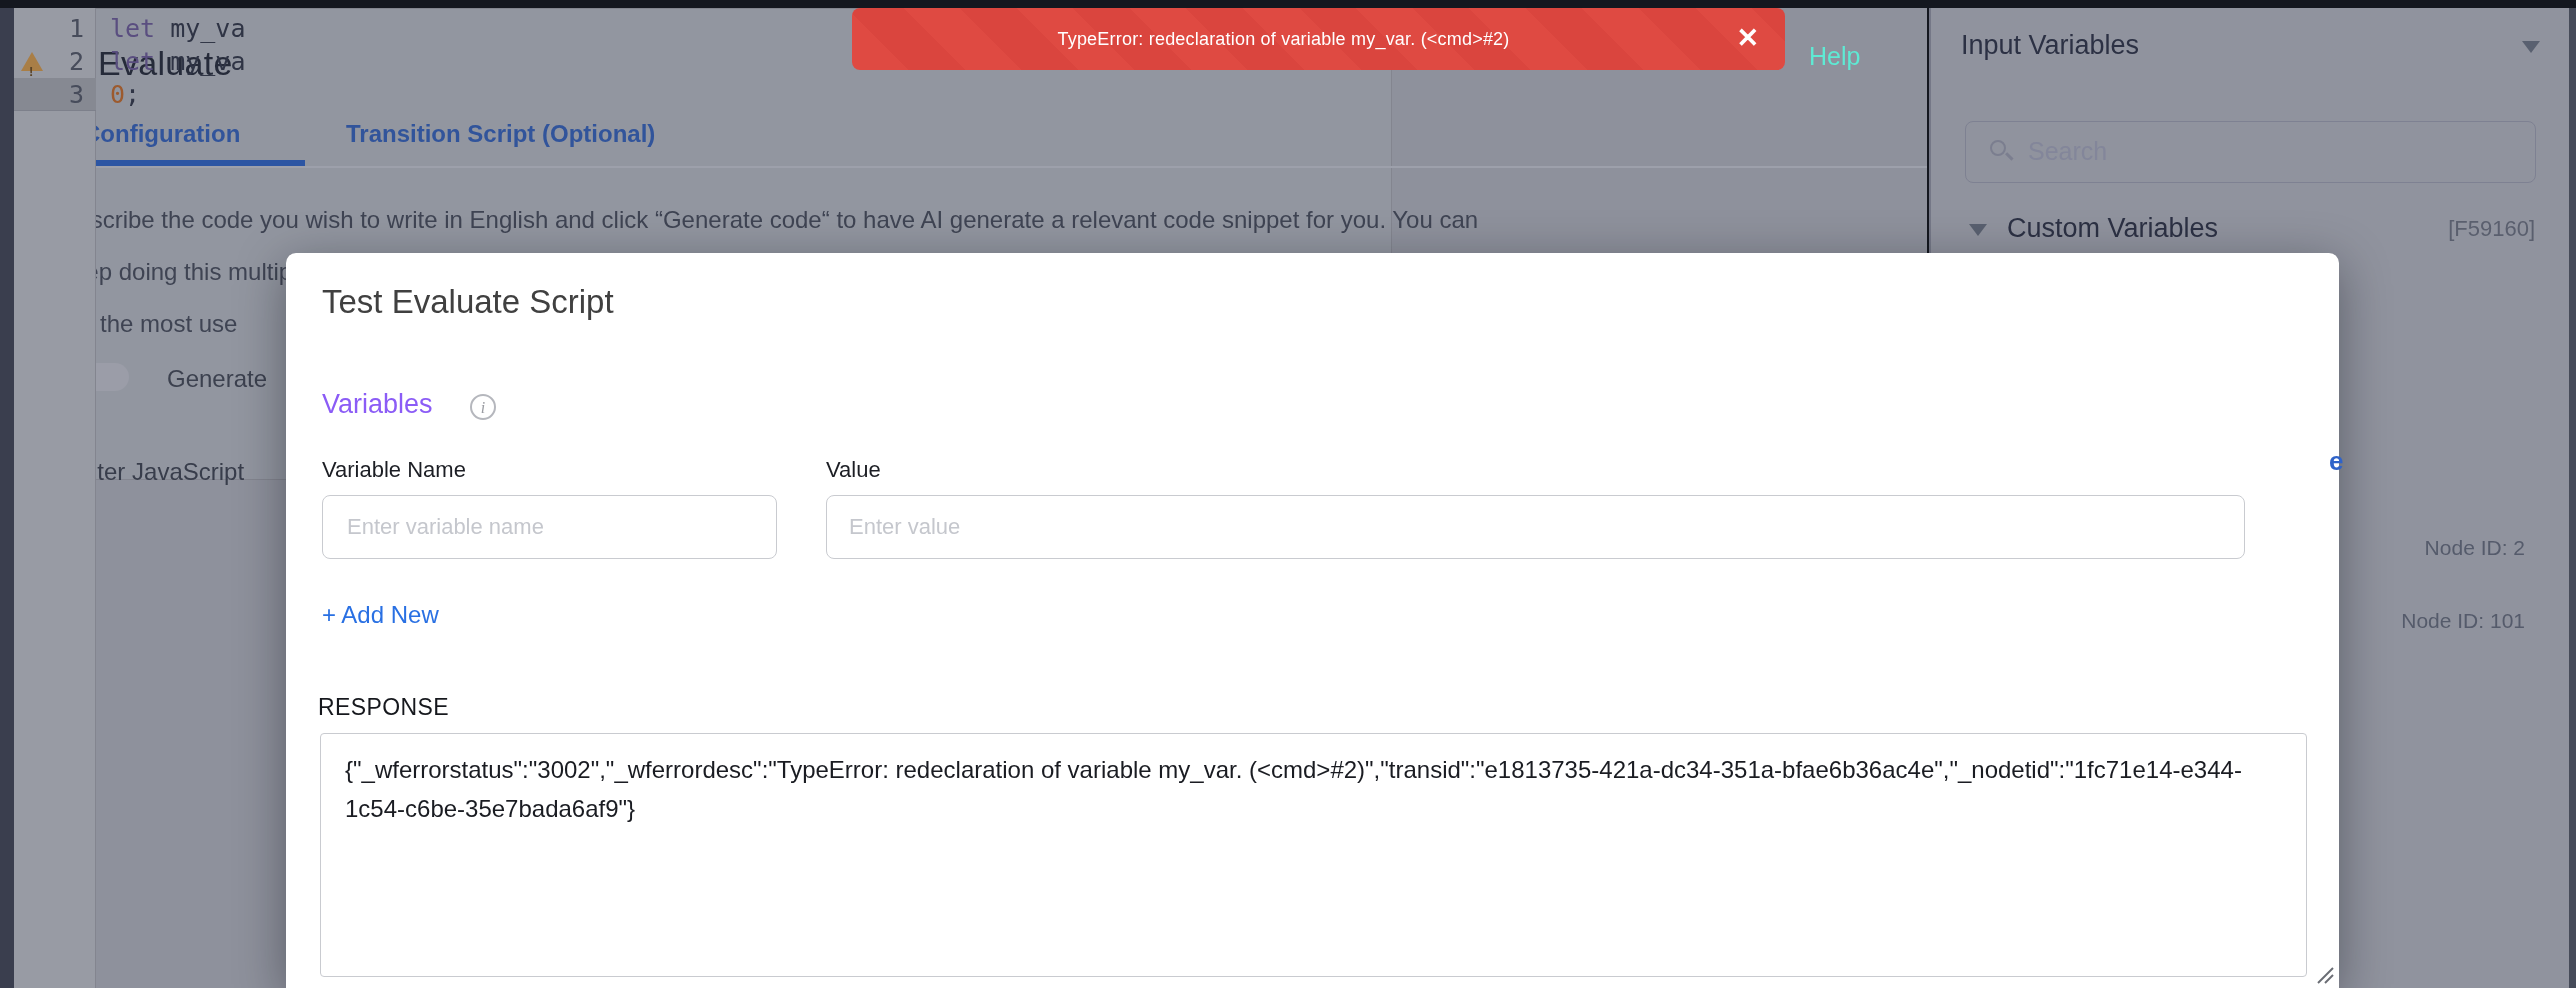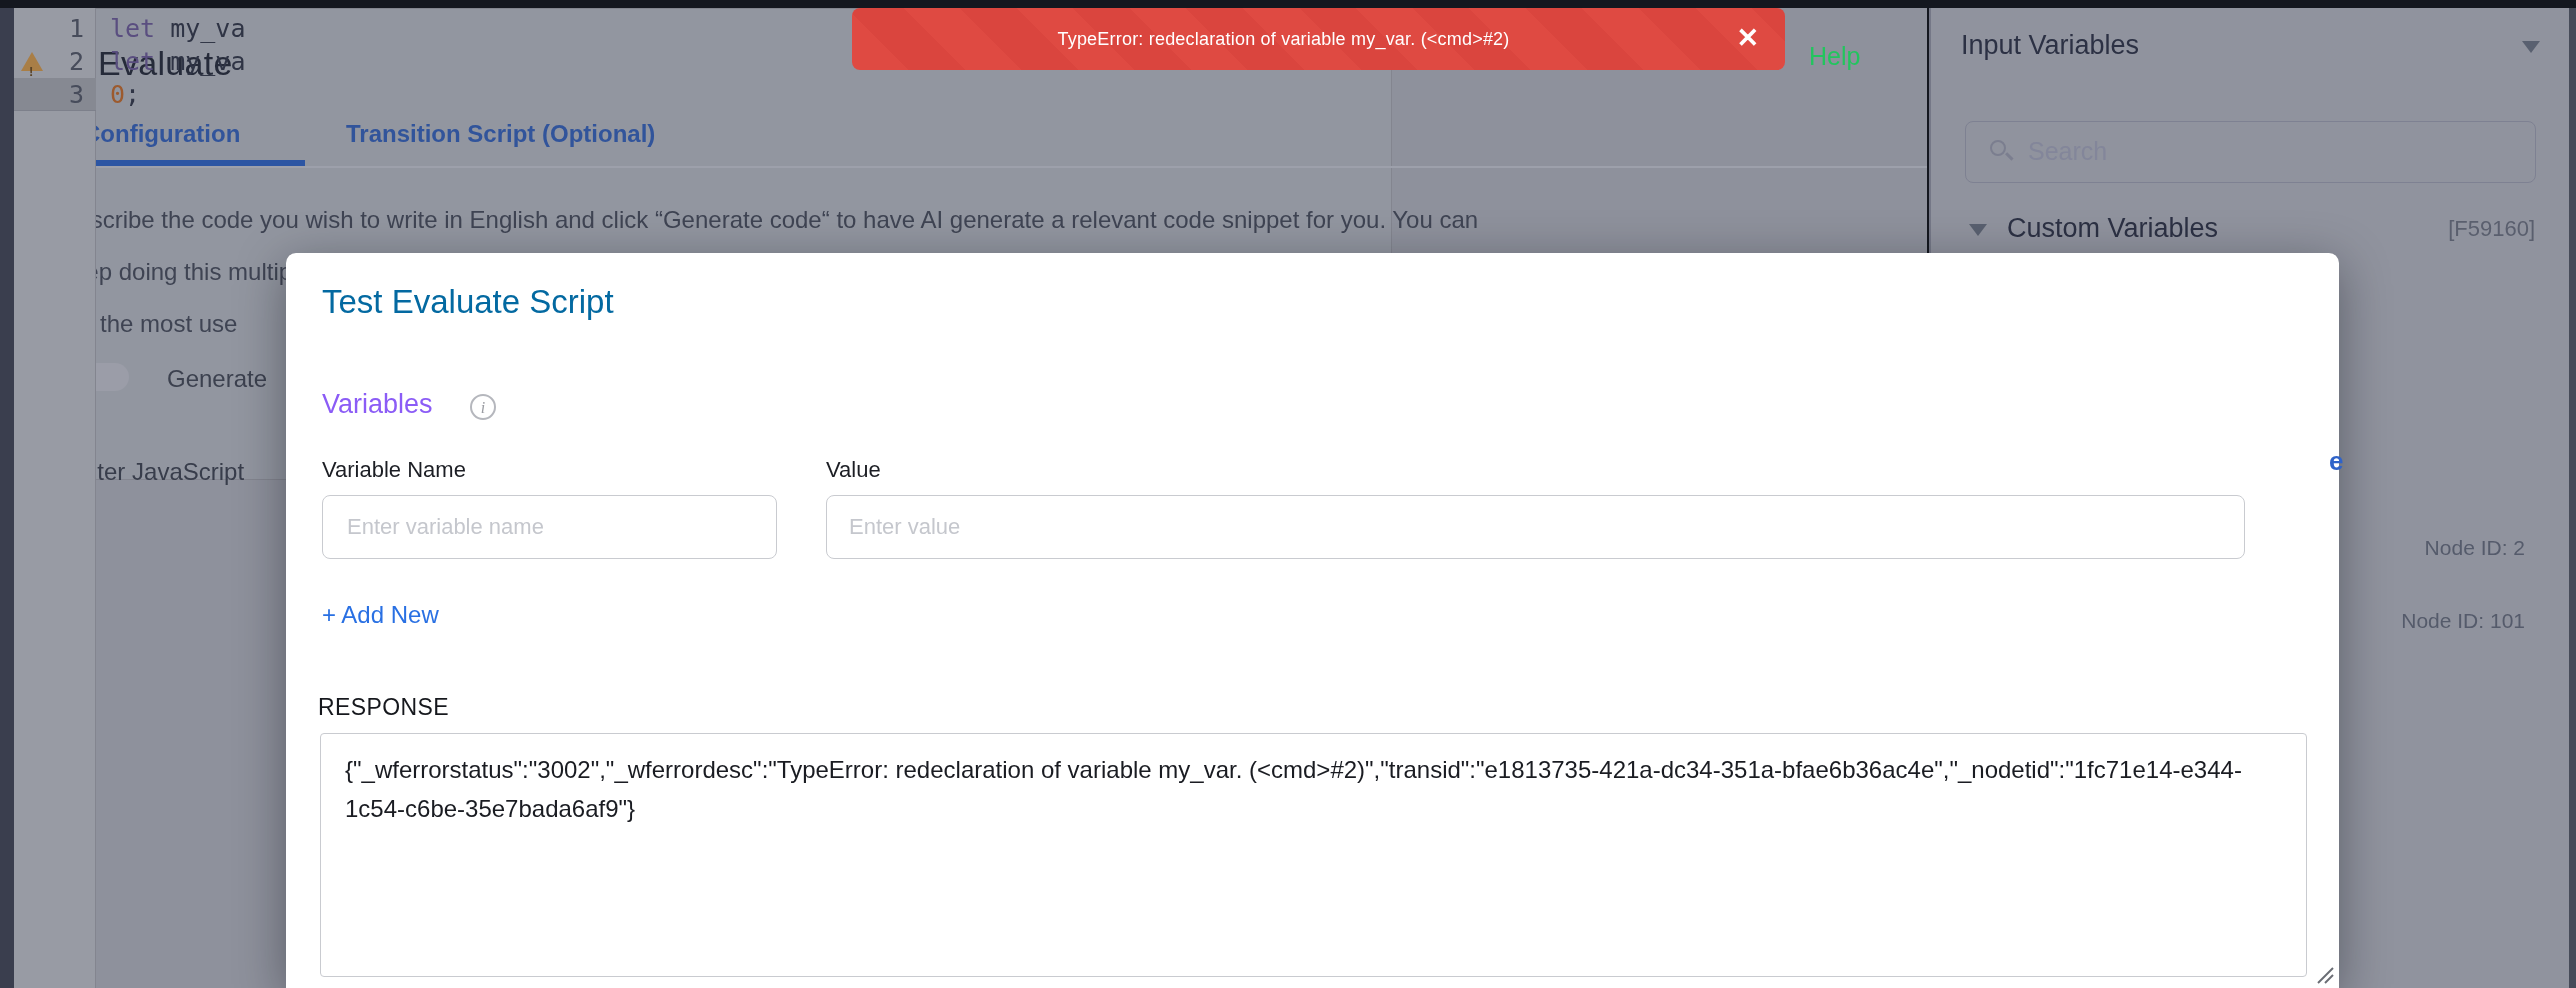--- a/index.html
+++ b/index.html
@@ -75,26 +75,26 @@
   #cv-badge { right:34px; top:208px; font-size:22px; color:#5a5f6e; }
   .node-id { right:44px; font-size:21px; color:#555b6b; }
 
   
   #toast { left:852px; top:8px; width:933px; height:62px; border-radius:8px; z-index:30;
            background:repeating-linear-gradient(45deg,#df4a42 0 40px,#da453e 40px 80px);
            display:flex; align-items:center; justify-content:center; }
   #toast-msg { font-size:18px; color:#ffffff; padding-right:70px; letter-spacing:0.2px; }
   #toast-close { position:absolute; right:26px; top:14px; font-size:27px; color:#ffffff;
                  font-weight:bold; cursor:pointer; }
-  #help-link { left:1809px; top:42px; font-size:25px; color:#22c55e; z-index:5; }
+  #help-link { left:1809px; top:42px; font-size:25px; color:#5eead4; z-index:5; }
 
   
   #modal { left:286px; top:253px; width:2053px; height:736px; background:#ffffff;
            border-radius:10px 10px 0 0; box-shadow:0 12px 50px rgba(10,12,20,.40); z-index:10; }
-  #modal-title { left:36px; top:30px; font-size:33px; font-weight:500; color:#0369a1; }
+  #modal-title { left:36px; top:30px; font-size:33px; font-weight:500; color:#404040; }
   #vars-heading { left:36px; top:136px; font-size:27px; color:#8b5cf6; }
   #info-icon { left:184px; top:141px; width:26px; height:26px; border:2px solid #b5b7bd; border-radius:50%;
                text-align:center; line-height:24px; font-size:16px; color:#9a9ca2; font-style:italic;
                font-family:"Liberation Serif", serif; }
   .field-label { top:204px; font-size:22px; color:#1c1e24; }
   .tinput { top:242px; height:64px; border:1.5px solid #c9cbd0; border-radius:8px; background:#fff;
             font-family:"Liberation Sans",sans-serif; font-size:22px; color:#333; padding:0 22px; outline:0; }
   .tinput::placeholder { color:#c5c7cd; }
   #add-new { left:36px; top:348px; font-size:24px; color:#2970e3; cursor:pointer; }
   #response-label { left:32px; top:441px; font-size:23px; color:#16181d; letter-spacing:0.4px; }

